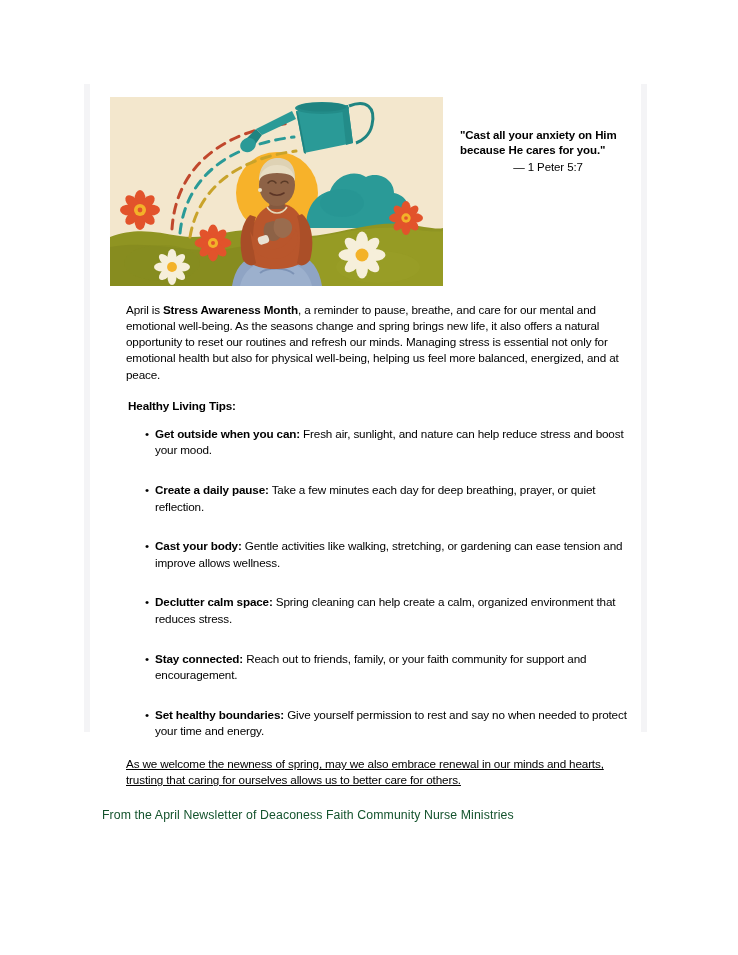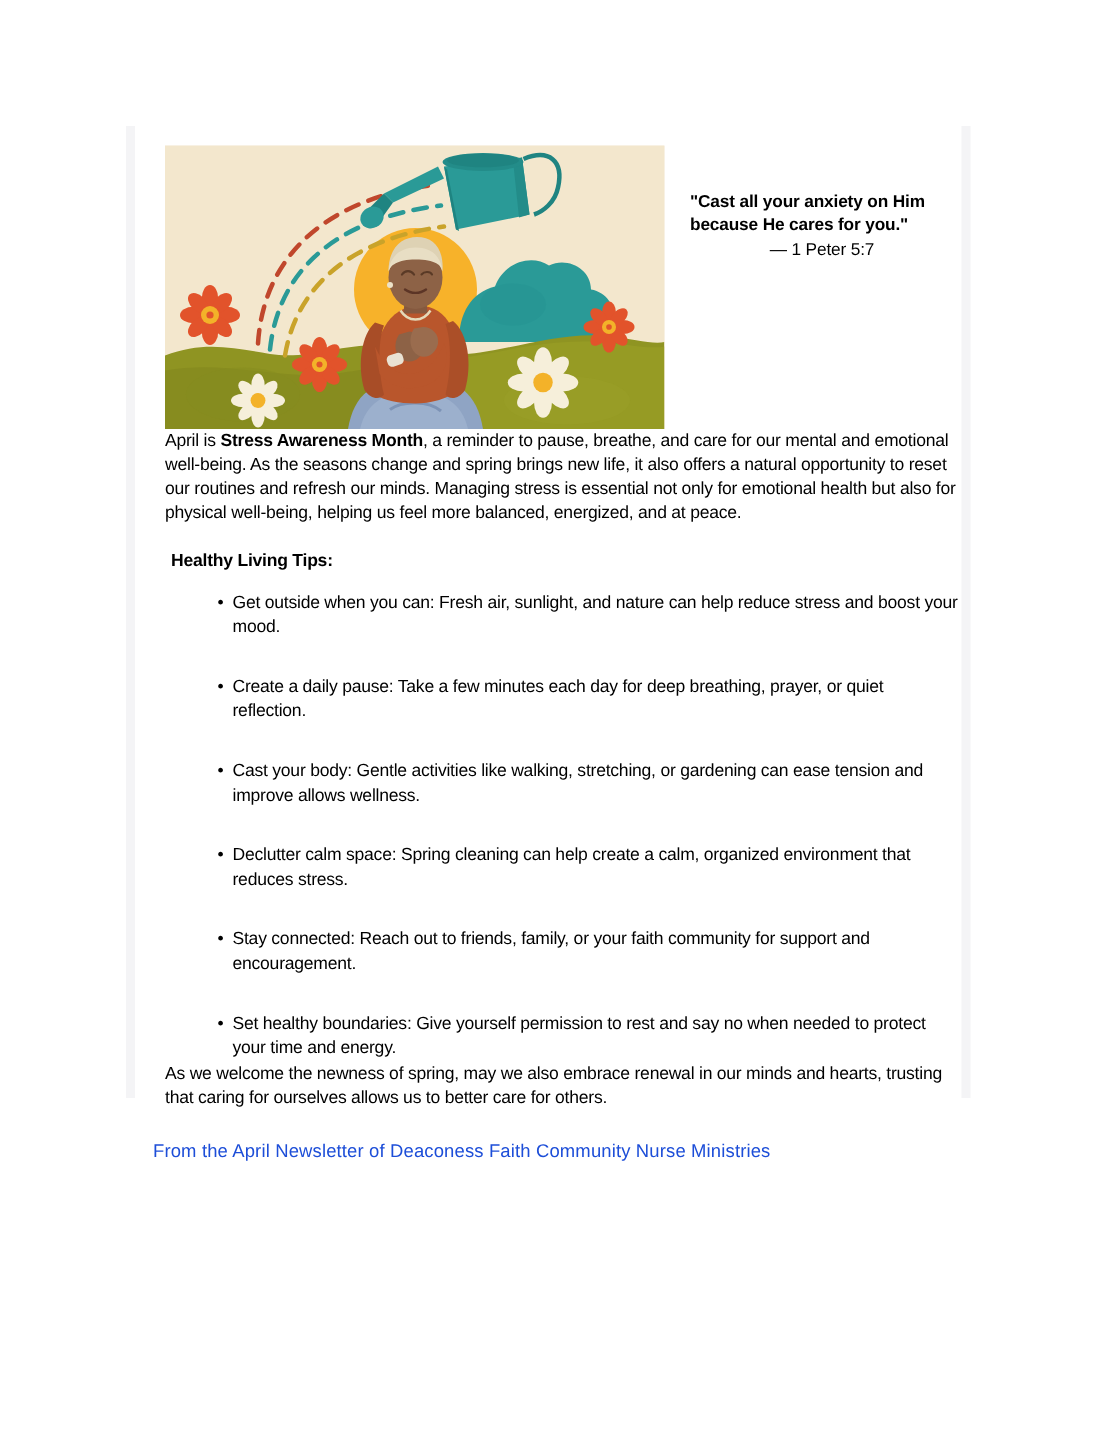--- a/index.html
+++ b/index.html
@@ -79,28 +79,28 @@
     text-align: center;
     letter-spacing: -0.1px;
   }
 
   
   .body-col {
     width: 529px;
     margin-left: 20px;
   }
   p.para {
-    margin: 0;
+    margin: 16px;
     font-size: 11.7px;
     line-height: 1.38;
     letter-spacing: -0.15px;
   }
   .para-intro { margin-top: 8px; }
   .tips-head {
-    margin: 16px 0 0 4px;
+    margin: 16px 0 0 18px;
     font-size: 11.7px;
     font-weight: bold;
     letter-spacing: -0.15px;
   }
 
   ul.tips {
     margin: 14px 0 0 0;
     padding: 0;
     list-style: none;
   }
@@ -113,30 +113,30 @@
     letter-spacing: -0.15px;
   }
   ul.tips li:last-child { margin-bottom: 0; }
   ul.tips li .bullet {
     position: absolute;
     left: 35px;
     top: 0;
     font-size: 11.7px;
     line-height: 1.42;
   }
-  ul.tips li .lead { font-weight: normal; }
-
-  .para-close { margin-top: 26px; }
+  ul.tips li .lead { font-weight: bold; }
+
+  .para-close { margin-top: 26px; text-decoration: underline; }
 
   .footer {
     margin: 20px 0 0 0;
     padding-left: 12px;
     font-size: 12.3px;
     letter-spacing: 0.1px;
-    color: #1d4ed8;
+    color: #14532d;
   }
 </style>
 </head>
 <body>
 
 <div class="page">
 
   <div class="edge-rule left"></div>
   <div class="edge-rule right"></div>
 

